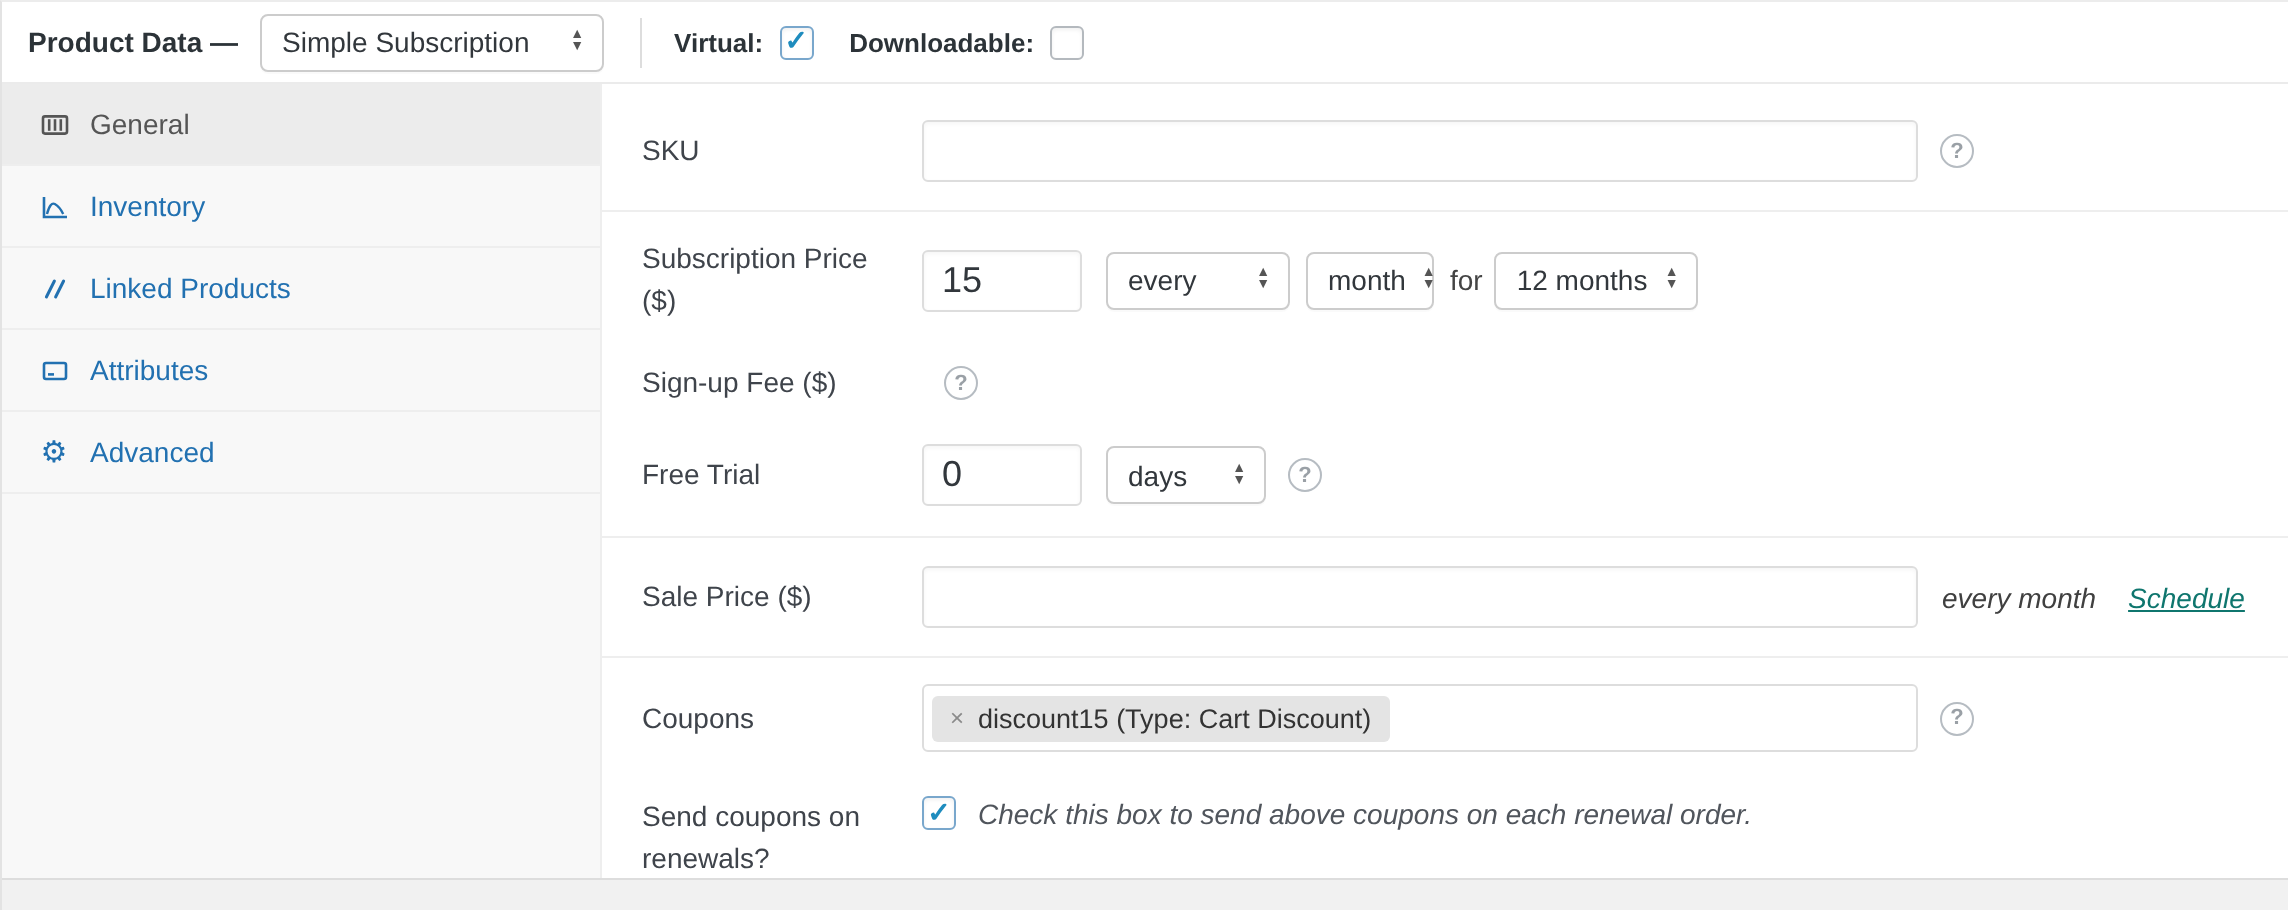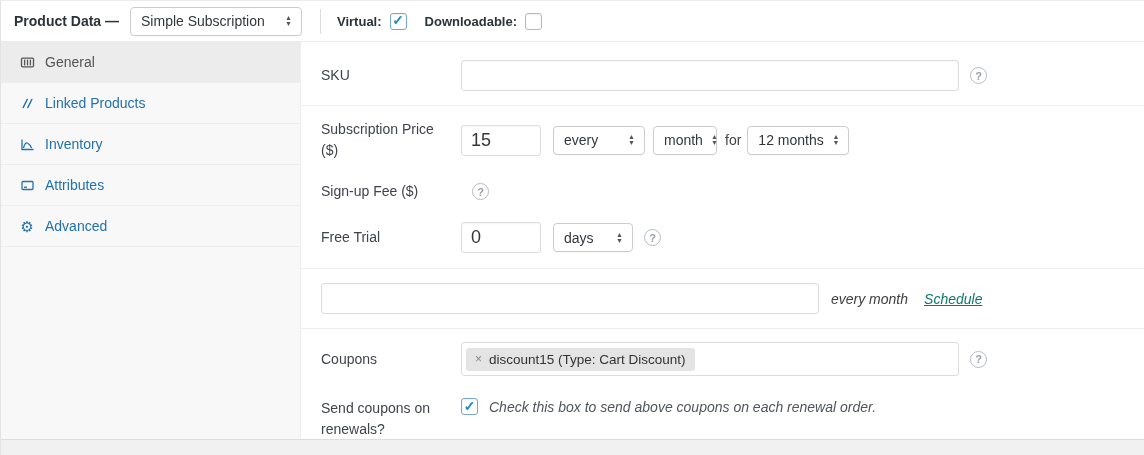--- a/index.html
+++ b/index.html
@@ -124,39 +124,39 @@
             <rect x="1.5" y="3.2" width="12" height="8.6" rx="1"></rect>
             <line x1="4.6" y1="4.6" x2="4.6" y2="10.4"></line>
             <line x1="7.5" y1="4.6" x2="7.5" y2="10.4"></line>
             <line x1="10.4" y1="4.6" x2="10.4" y2="10.4"></line>
           </svg>
         </span>
         <span>General</span>
       </li>
       <li class="tab">
         <span class="ticon">
+          <svg width="15" height="15" viewBox="0 0 15 15" fill="none" stroke="currentColor" stroke-width="1.3">
+            <polyline points="2,2.5 2,12.5 13.5,12.5"></polyline>
+            <path d="M3.5 11 Q5.2 4.8 7.4 6.0 Q9.8 7.3 11.6 11" stroke-width="1.2"></path>
+          </svg>
+        </span>
+        <span>Inventory</span>
+      </li>
+      <li class="tab">
+        <span class="ticon">
           <svg width="15" height="15" viewBox="0 0 15 15" fill="none" stroke="currentColor" stroke-width="1.5" stroke-linecap="round">
             <line x1="3.2" y1="11.5" x2="7.2" y2="3.5"></line>
             <line x1="7.8" y1="11.5" x2="11.8" y2="3.5"></line>
           </svg>
         </span>
         <span>Linked Products</span>
       </li>
       <li class="tab">
         <span class="ticon">
           <svg width="15" height="15" viewBox="0 0 15 15" fill="none" stroke="currentColor" stroke-width="1.3">
-            <polyline points="2,2.5 2,12.5 13.5,12.5"></polyline>
-            <path d="M3.5 11 Q5.2 4.8 7.4 6.0 Q9.8 7.3 11.6 11" stroke-width="1.2"></path>
-          </svg>
-        </span>
-        <span>Inventory</span>
-      </li>
-      <li class="tab">
-        <span class="ticon">
-          <svg width="15" height="15" viewBox="0 0 15 15" fill="none" stroke="currentColor" stroke-width="1.3">
             <rect x="2" y="3.5" width="11" height="8" rx="1"></rect>
             <line x1="4" y1="9.2" x2="7" y2="9.2"></line>
           </svg>
         </span>
         <span>Attributes</span>
       </li>
       <li class="tab">
         <span class="ticon gear-glyph">⚙</span>
         <span>Advanced</span>
       </li>
@@ -217,20 +217,21 @@
             <span class="arrows">
               <span>▲</span>
                 <span>▼</span>
             </span>
           </div>
           <span class="help">?</span>
         </div>
       </div>
 
       <div class="row row-sale">
+        <span class="flabel">Sale Price ($)</span>
         <div class="fields">
           <input class="txt w-full" type="text" value="" style="">
           <span class="note">every month</span>
           <a class="schedule">Schedule</a>
         </div>
       </div>
 
       <div class="row row-coupons">
         <span class="flabel">Coupons</span>
         <div class="fields">

